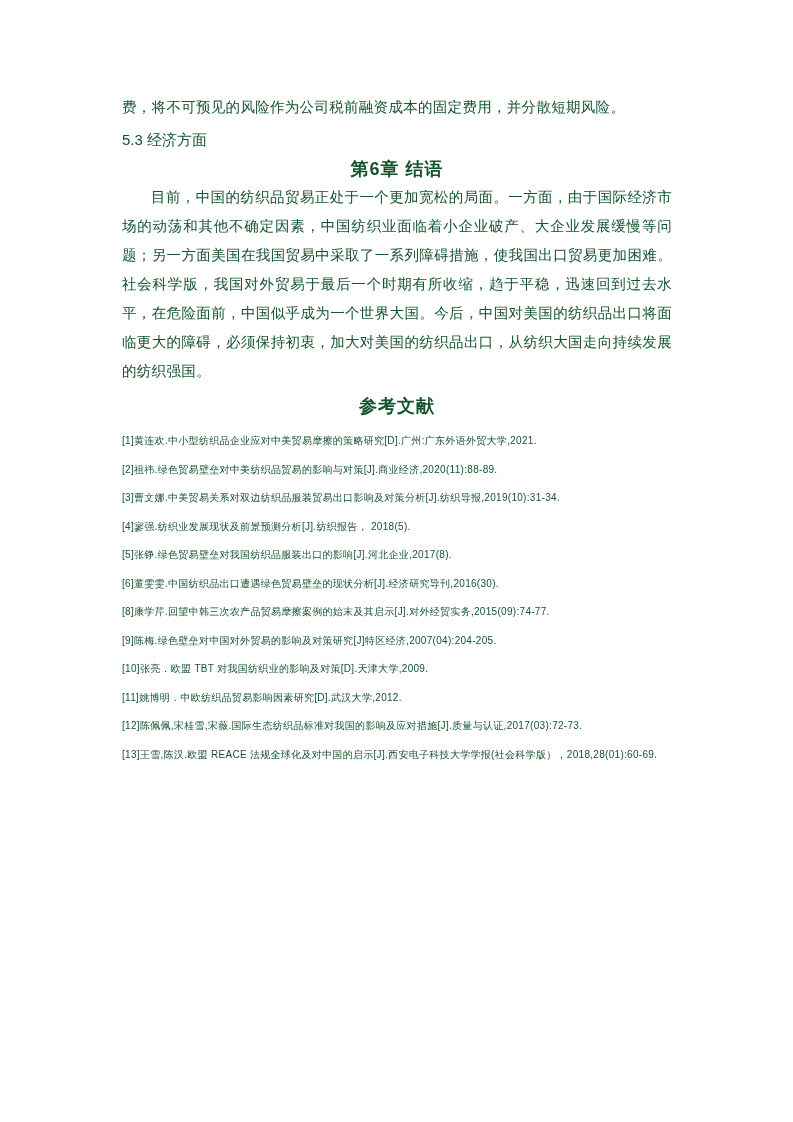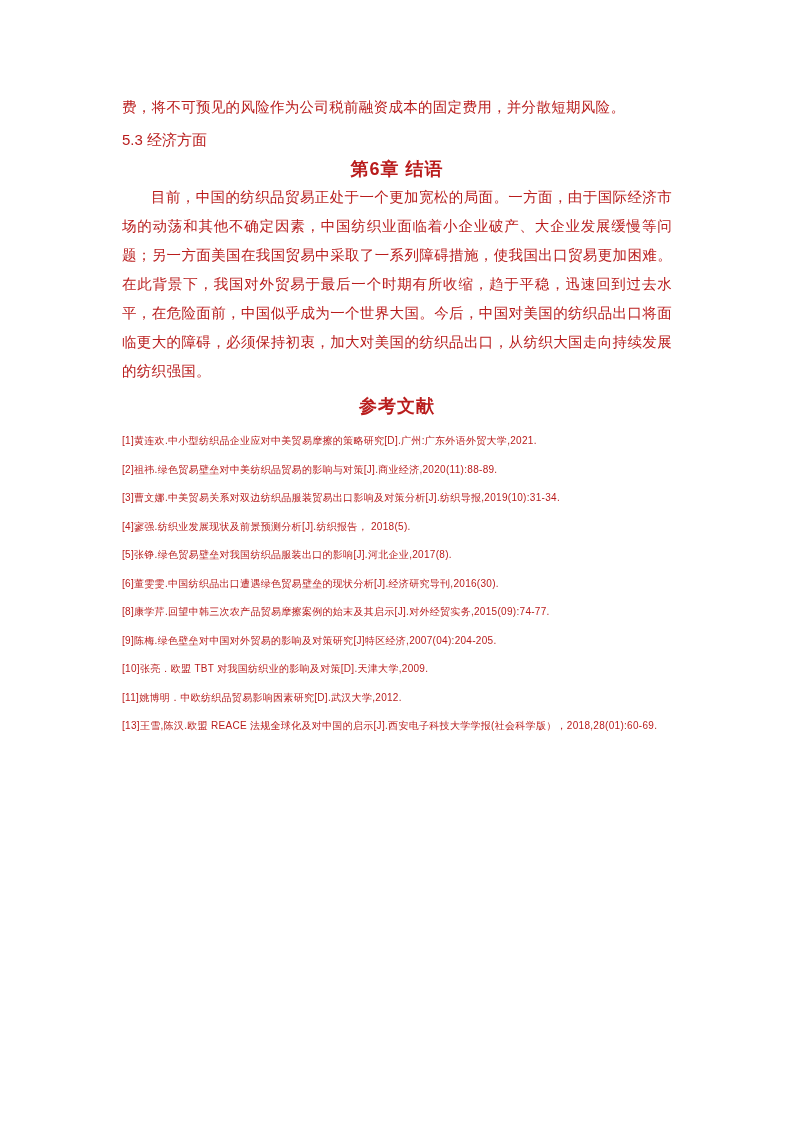--- a/index.html
+++ b/index.html
@@ -6,21 +6,21 @@
     margin: 0;
     padding: 0;
     background: #ffffff;
   }
   .page {
     position: relative;
     width: 793px;
     height: 1122px;
     background: #ffffff;
     font-family: "Liberation Sans", "DejaVu Sans", sans-serif;
-    color: #b91c1c;
+    color: #14532d;
     box-sizing: border-box;
     padding: 93px 121px 0 122px;
     overflow: hidden;
   }
   .body-text {
     font-size: 14.5px;
     line-height: 29px;
     text-align: justify;
     margin: 0;
     letter-spacing: 0.3px;
@@ -58,31 +58,32 @@
 
 <div class="page">
 
   <p class="body-text">费，将不可预见的风险作为公司税前融资成本的固定费用，并分散短期风险。</p>
 
   <h2 class="sec-heading">5.3 经济方面</h2>
 
 
   <h1 class="center-heading">第6章 结语</h1>
 
-  <p class="body-text indent">目前，中国的纺织品贸易正处于一个更加宽松的局面。一方面，由于国际经济市场的动荡和其他不确定因素，中国纺织业面临着小企业破产、大企业发展缓慢等问题；另一方面美国在我国贸易中采取了一系列障碍措施，使我国出口贸易更加困难。在此背景下，我国对外贸易于最后一个时期有所收缩，趋于平稳，迅速回到过去水平，在危险面前，中国似乎成为一个世界大国。今后，中国对美国的纺织品出口将面临更大的障碍，必须保持初衷，加大对美国的纺织品出口，从纺织大国走向持续发展的纺织强国。</p>
+  <p class="body-text indent">目前，中国的纺织品贸易正处于一个更加宽松的局面。一方面，由于国际经济市场的动荡和其他不确定因素，中国纺织业面临着小企业破产、大企业发展缓慢等问题；另一方面美国在我国贸易中采取了一系列障碍措施，使我国出口贸易更加困难。社会科学版，我国对外贸易于最后一个时期有所收缩，趋于平稳，迅速回到过去水平，在危险面前，中国似乎成为一个世界大国。今后，中国对美国的纺织品出口将面临更大的障碍，必须保持初衷，加大对美国的纺织品出口，从纺织大国走向持续发展的纺织强国。</p>
 
   <h1 class="center-heading ref-heading">参考文献</h1>
 
   <div class="references">
     <p>[1]黄连欢.中小型纺织品企业应对中美贸易摩擦的策略研究[D].广州:广东外语外贸大学,2021.</p>
     <p>[2]祖祎.绿色贸易壁垒对中美纺织品贸易的影响与对策[J].商业经济,2020(11):88-89.</p>
     <p>[3]曹文娜.中美贸易关系对双边纺织品服装贸易出口影响及对策分析[J].纺织导报,2019(10):31-34.</p>
     <p>[4]寥强.纺织业发展现状及前景预测分析[J].纺织报告， 2018(5).</p>
     <p>[5]张铮.绿色贸易壁垒对我国纺织品服装出口的影响[J].河北企业,2017(8).</p>
     <p>[6]董雯雯.中国纺织品出口遭遇绿色贸易壁垒的现状分析[J].经济研究导刊,2016(30).</p>
     <p>[8]康学芹.回望中韩三次农产品贸易摩擦案例的始末及其启示[J].对外经贸实务,2015(09):74-77.</p>
     <p>[9]陈梅.绿色壁垒对中国对外贸易的影响及对策研究[J]特区经济,2007(04):204-205.</p>
     <p>[10]张亮．欧盟 TBT 对我国纺织业的影响及对策[D].天津大学,2009.</p>
     <p>[11]姚博明．中欧纺织品贸易影响因素研究[D].武汉大学,2012.</p>
+    <p>[12]陈佩佩,宋桂雪,宋薇.国际生态纺织品标准对我国的影响及应对措施[J].质量与认证,2017(03):72-73.</p>
     <p>[13]王雪,陈汉.欧盟 REACE 法规全球化及对中国的启示[J].西安电子科技大学学报(社会科学版），2018,28(01):60-69.</p>
   </div>
 
 </div>
 
 </body></html>

